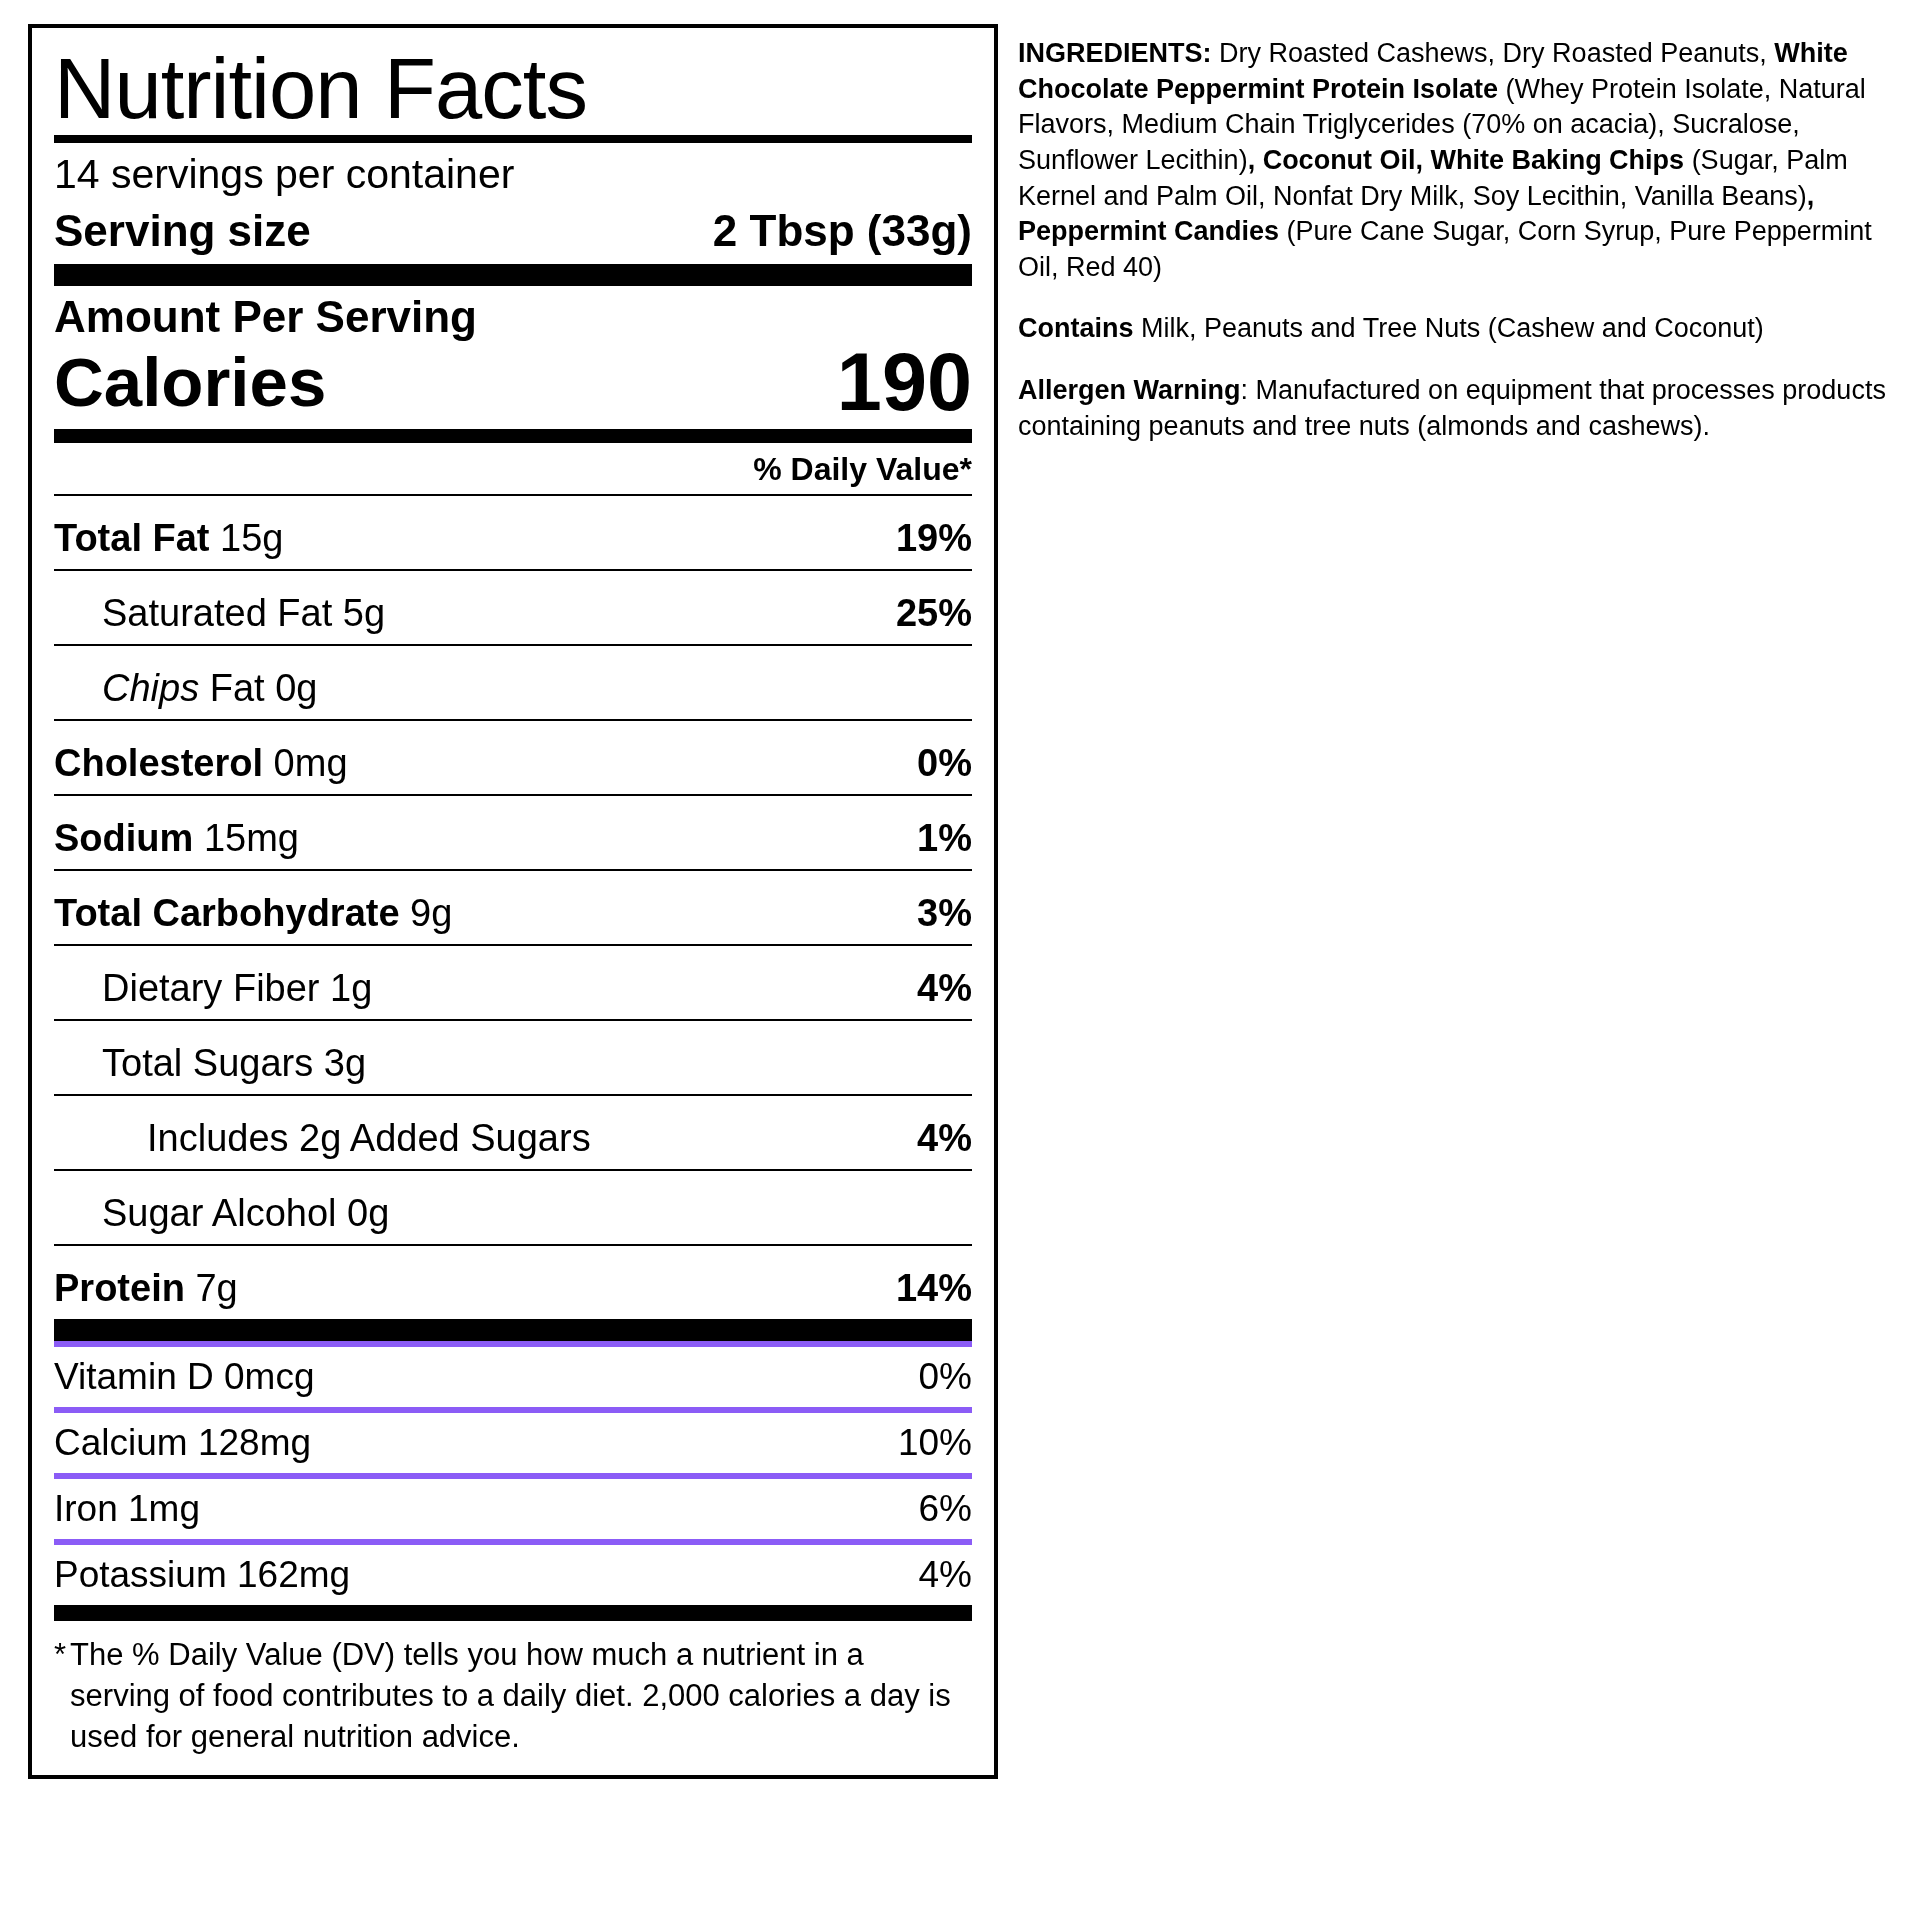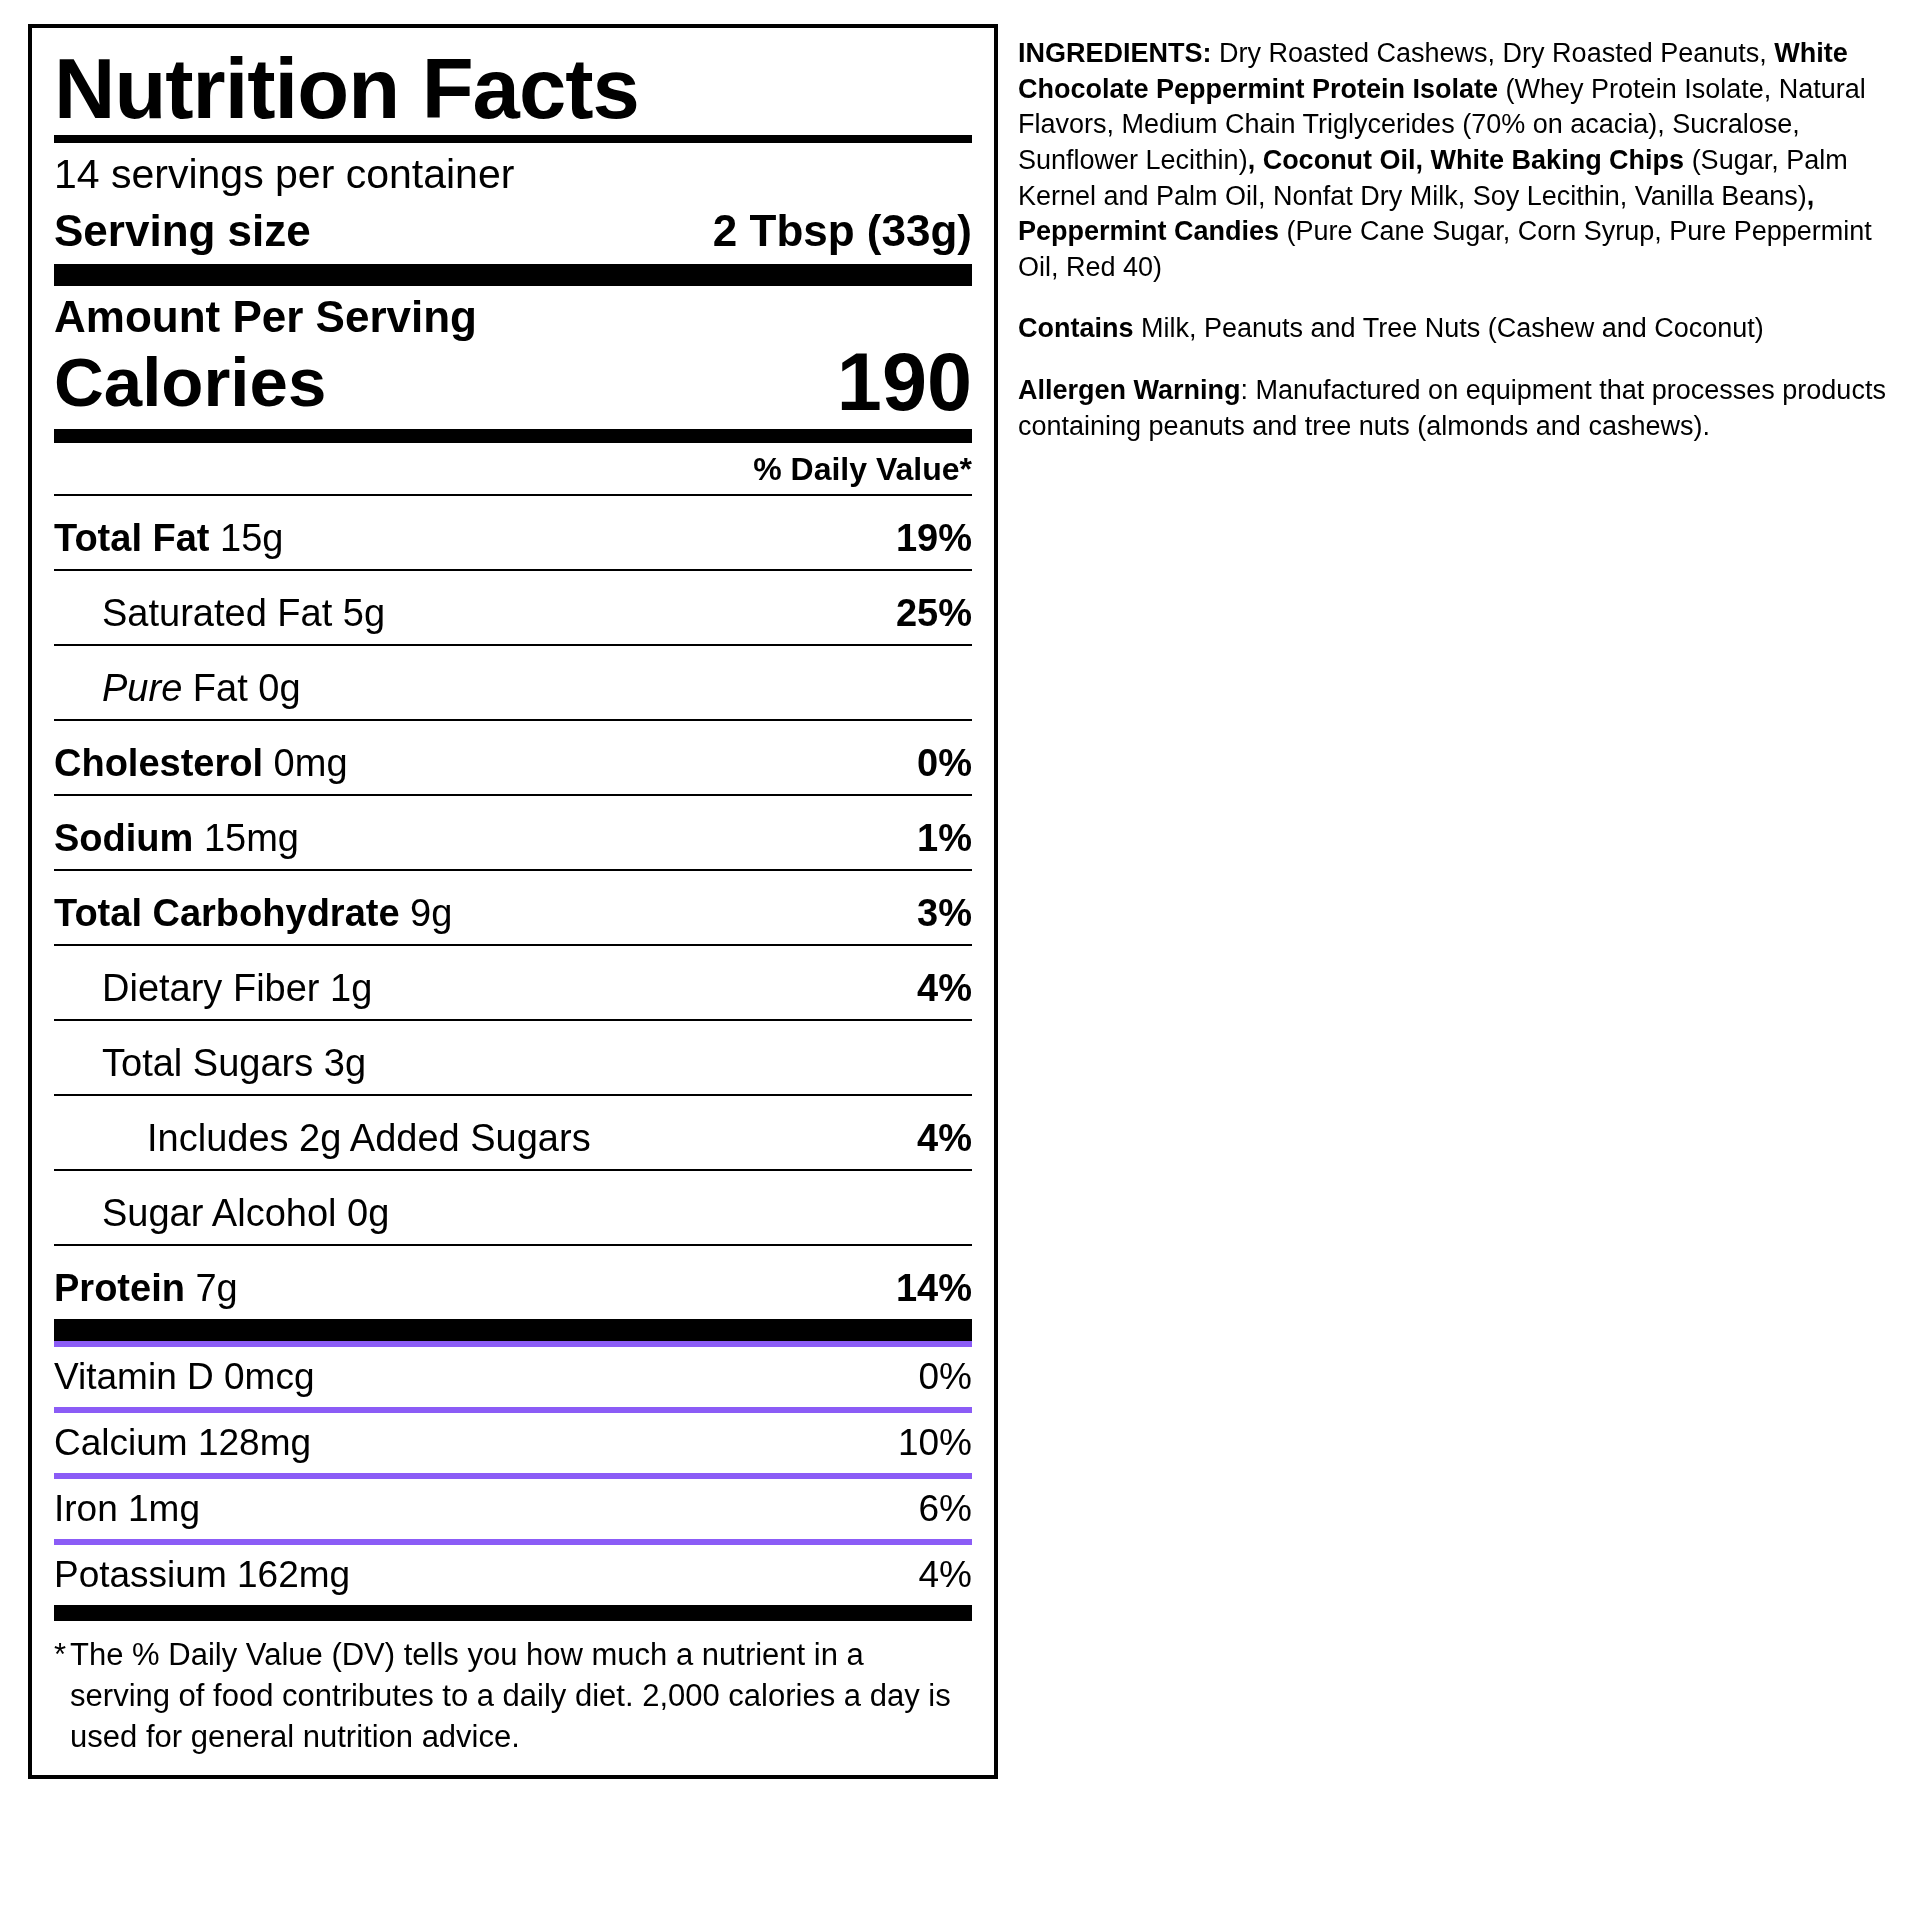--- a/index.html
+++ b/index.html
@@ -26,21 +26,21 @@
     position: absolute;
     left: 28px;
     top: 24px;
     width: 970px;
     box-sizing: border-box;
     border: 4px solid #000;
     background: #fff;
     padding: 10px 22px 18px 22px;
   }
   .nf-title {
-    font-weight: bold;
+    font-weight: normal;
     font-size: 85px;
     line-height: 1.02;
     letter-spacing: -1px;
     white-space: nowrap;
     margin: 8px 0 2px 0;
     font-stretch: condensed;
     transform: scaleX(1.0);
   }
   .rule-med  { border-bottom: 8px solid #000; }
   .rule-thick{ border-bottom: 22px solid #000; }
@@ -163,21 +163,21 @@
     <div id="nutrient-rows">
         <div class="nut-row first">
           <span class="nut-name"><b>Total Fat</b><span> 15g</span></span>
           <span class="nut-pct">19%</span>
         </div>
         <div class="nut-row">
           <span class="nut-name indent1"><span>Saturated Fat 5g</span></span>
           <span class="nut-pct">25%</span>
         </div>
         <div class="nut-row">
-          <span class="nut-name indent1"><span><i>Pure</i> Fat 0g</span></span>
+          <span class="nut-name indent1"><span><i>Chips</i> Fat 0g</span></span>
           <span class="nut-pct"></span>
         </div>
         <div class="nut-row">
           <span class="nut-name"><b>Cholesterol</b><span> 0mg</span></span>
           <span class="nut-pct">0%</span>
         </div>
         <div class="nut-row">
           <span class="nut-name"><b>Sodium</b><span> 15mg</span></span>
           <span class="nut-pct">1%</span>
         </div>

